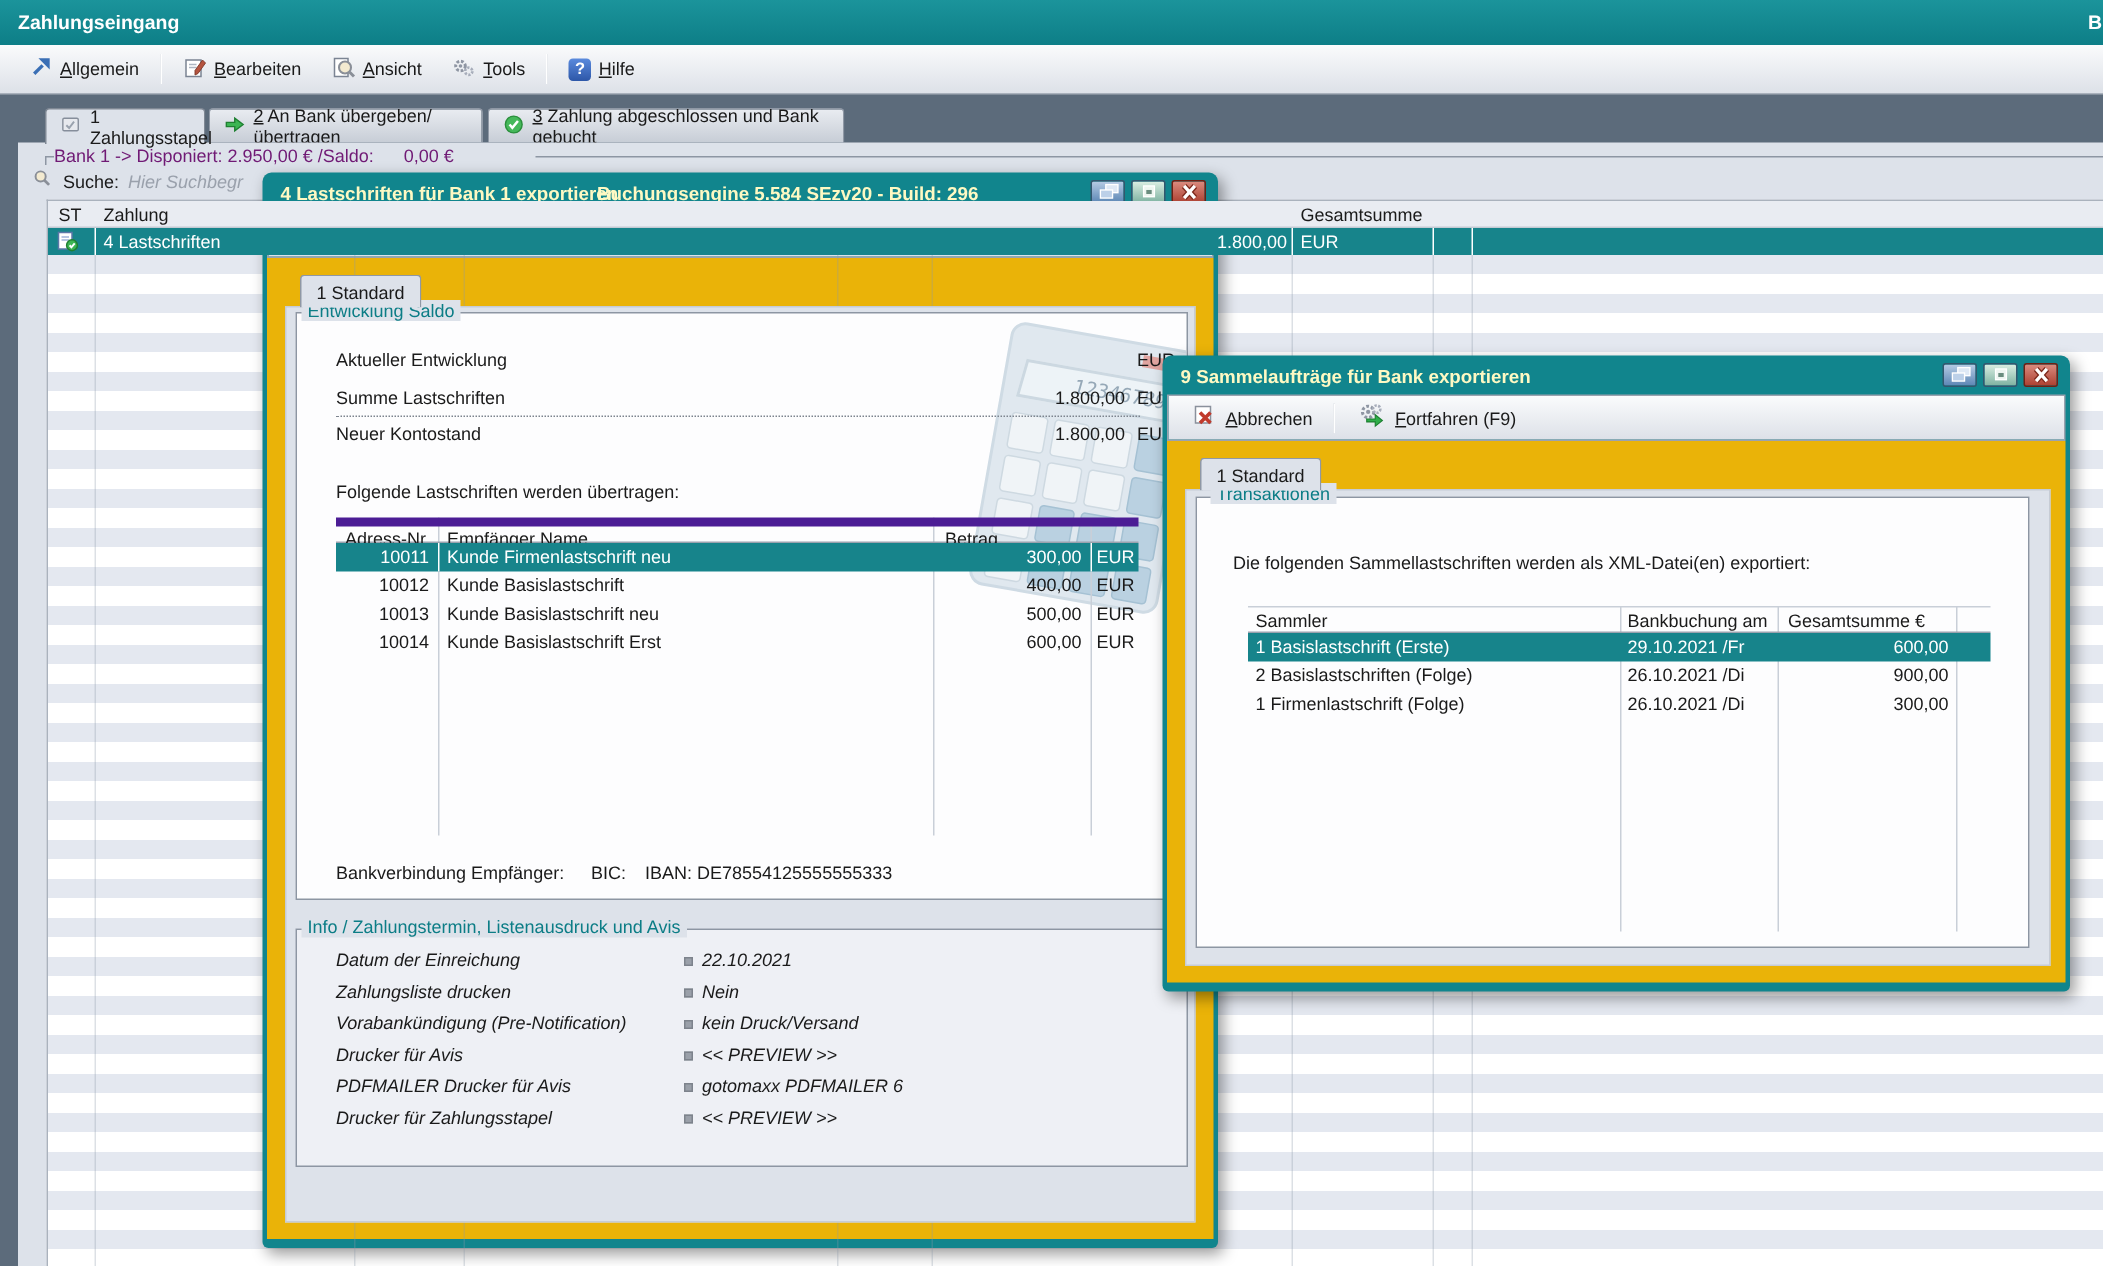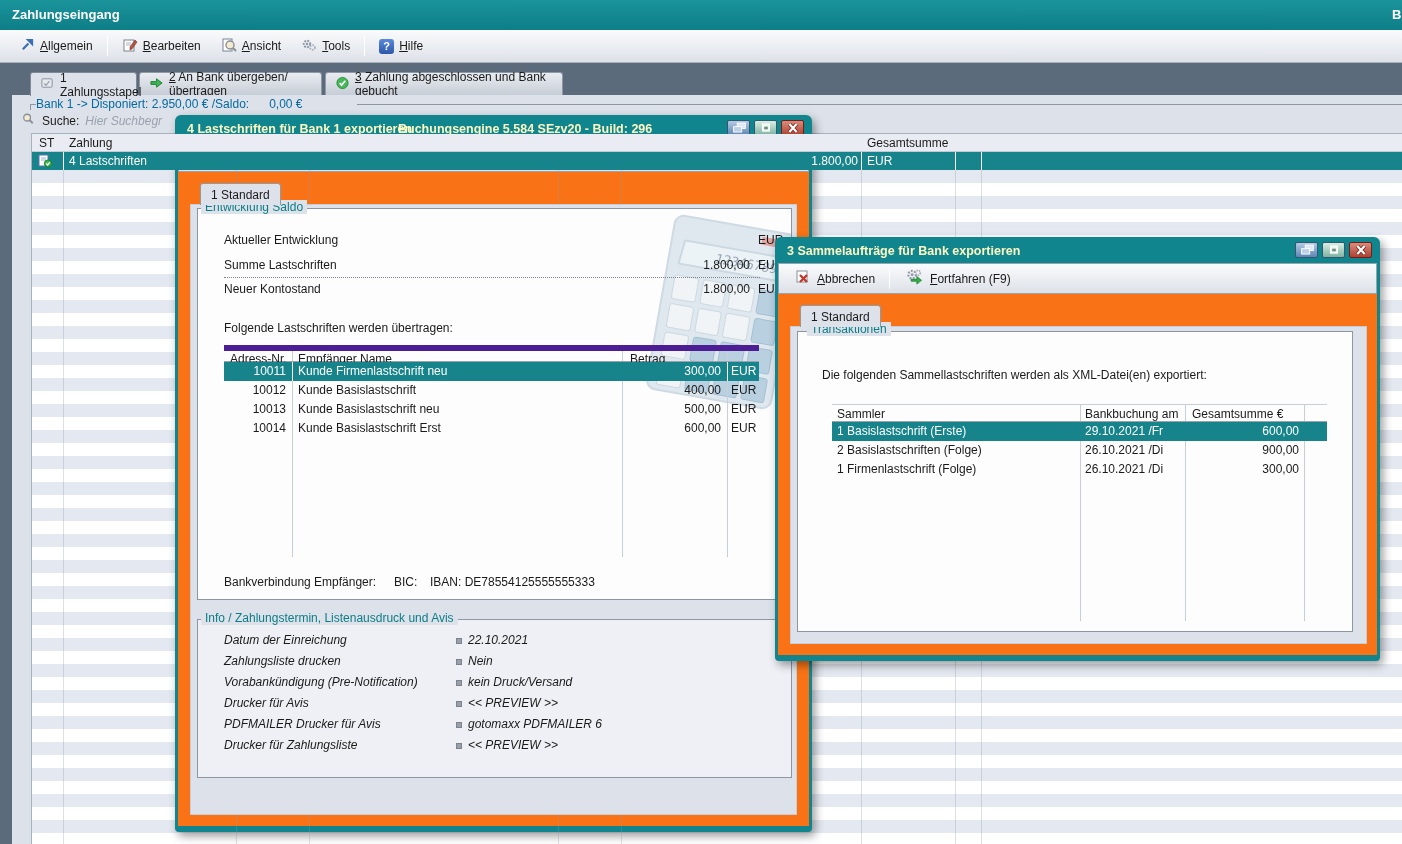--- a/index.html
+++ b/index.html
@@ -21,21 +21,21 @@
   .tb-sep { width:1px; height:20px; background:#b6bdc7; margin:0 6px; border-right:1px solid #fff; }
 
   
   .tab { position:absolute; top:72px; height:23px; display:flex; align-items:center; gap:5px;
     padding:0 9px; font-size:12px; border:1px solid #8f98a5; border-bottom:none;
     border-radius:3px 3px 0 0; background:linear-gradient(#e9ecf1,#c7cdd6); }
   .tab.active { background:#dde2ea; height:24px; z-index:3; border-color:#7f8894; }
 
   
   .mw-panel { position:absolute; left:12px; top:95px; width:1390px; height:749px; background:#dde2ea; }
-  .bank-label { position:absolute; left:24px; top:2px; color:#0369a1; white-space:pre; }
+  .bank-label { position:absolute; left:24px; top:2px; color:#701a75; white-space:pre; }
   .bank-line { position:absolute; left:345px; right:0; top:9px; height:1px; background:#8d96a3; }
   .bank-corner { position:absolute; left:18px; top:9px; width:6px; height:6px; border-left:1px solid #8d96a3; border-top:1px solid #8d96a3; }
 
   .search-row { position:absolute; left:9px; top:15px; height:22px; display:flex; align-items:center; gap:6px; }
   .search-placeholder { font-style:italic; color:#9aa1ac; }
 
   .mw-table { position:absolute; left:19px; top:38px; right:0; bottom:0; background:#fff; border-left:1px solid #aab2bd; border-top:1px solid #aab2bd; }
   .mw-thead { position:absolute; left:0; top:0; right:0; height:18px; background:#e9ecf2; border-bottom:1px solid #c3cad3; z-index:2; }
   .mw-th-st { position:absolute; left:7px; top:2px; }
   .mw-th-zahlung { position:absolute; left:37px; top:2px; }
@@ -57,21 +57,21 @@
   .dlg-title { position:absolute; left:9px; top:4px; white-space:nowrap; }
   .dlg-engine { position:absolute; left:220px; top:4px; white-space:nowrap; }
   .winbtns { position:absolute; right:5px; top:2px; display:flex; gap:4px; }
   .wbtn { width:23px; height:16px; border:1px solid #33576e; border-radius:2px;
     display:flex; align-items:center; justify-content:center; }
   .wbtn.restore { background:linear-gradient(#b5cbe4,#5d87b5); }
   .wbtn.minb { background:linear-gradient(#d9ede2,#7fb3a2); }
   .wbtn.close { background:linear-gradient(#da8b7e,#ad4132); border-color:#6e2014; }
   .dlg-menubar { height:31px; background:linear-gradient(#fafbfc,#dde1e8);
     border:1px solid #9aa2ae; display:flex; align-items:center; padding:0 8px; position:relative; }
-  .dlg-body { position:relative; background:#f97316; }
+  .dlg-body { position:relative; background:#eab308; }
   .dlg-tab { position:absolute; display:flex; align-items:center; height:22px; padding:0 10px;
     background:#dde2ea; border:1px solid #8f98a5; border-bottom:none; border-radius:3px 3px 0 0; z-index:2; }
   .dlg-panel { position:absolute; background:#dde2ea; border:1px solid #c6ccd5; z-index:1; }
   .grp-label { position:absolute; color:#0c7d86; background:#dde2ea; padding:0 4px; z-index:2; white-space:nowrap; }
   .grp-box { position:absolute; background:#fdfdfe; border:1px solid #8d96a3; overflow:hidden; }
 
   
   .d1-lbl { position:absolute; left:26px; white-space:nowrap; }
   .d1-val { position:absolute; left:420px; width:132px; text-align:right; }
   .d1-cur { position:absolute; left:560px; }
@@ -417,33 +417,33 @@
             <span class="d1-lbl" style="top:1px;">Drucker für Avis</span>
             <span class="bullet"></span>
             <span class="info-val">&lt;&lt; PREVIEW &gt;&gt;</span>
           </div>
           <div class="info-row" style="top:96px;">
             <span class="d1-lbl" style="top:1px;">PDFMAILER Drucker für Avis</span>
             <span class="bullet"></span>
             <span class="info-val">gotomaxx PDFMAILER 6</span>
           </div>
           <div class="info-row" style="top:117px;">
-            <span class="d1-lbl" style="top:1px;">Drucker für Zahlungsliste</span>
+            <span class="d1-lbl" style="top:1px;">Drucker für Zahlungsstapel</span>
             <span class="bullet"></span>
             <span class="info-val">&lt;&lt; PREVIEW &gt;&gt;</span>
           </div>
         </div>
 
       </div>
     </div>
   </div>
 
   <div class="dlg" style="left:775px; top:237px; width:605px; height:424px; z-index:10;">
     <div class="dlg-titlebar">
-      <span class="dlg-title">3 Sammelaufträge für Bank exportieren</span>
+      <span class="dlg-title">9 Sammelaufträge für Bank exportieren</span>
       <span class="winbtns">
         <span class="wbtn restore">
             <svg width="18" height="12" viewBox="0 0 20 13">
               <rect x="8" y="1" width="9" height="6" fill="#dfe9f5" stroke="#fff"></rect>
               <rect x="4" y="5" width="9" height="6" fill="#bcd0e8" stroke="#fff"></rect>
             </svg>
           </span>
         <span class="wbtn minb">
             <svg width="18" height="12" viewBox="0 0 20 13">
               <rect x="6" y="2" width="8" height="8" fill="#eef6f1" stroke="#fff"></rect>

